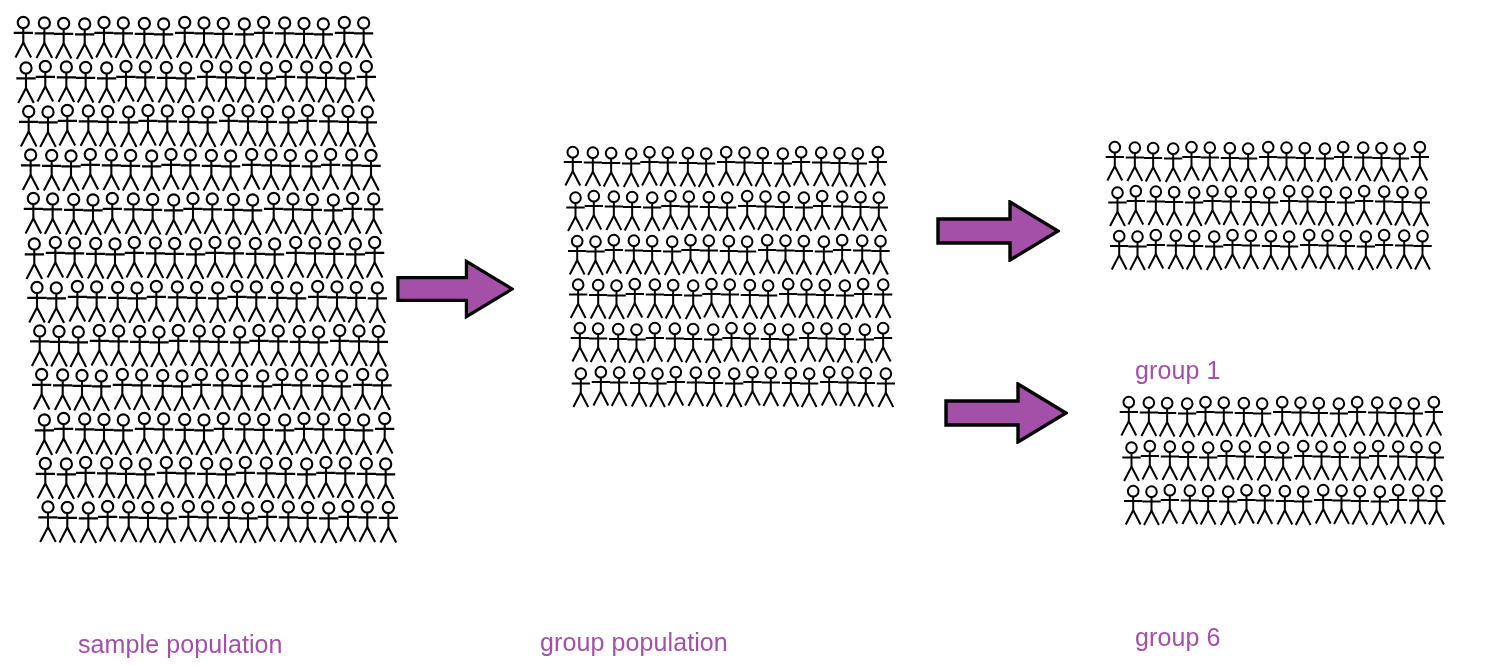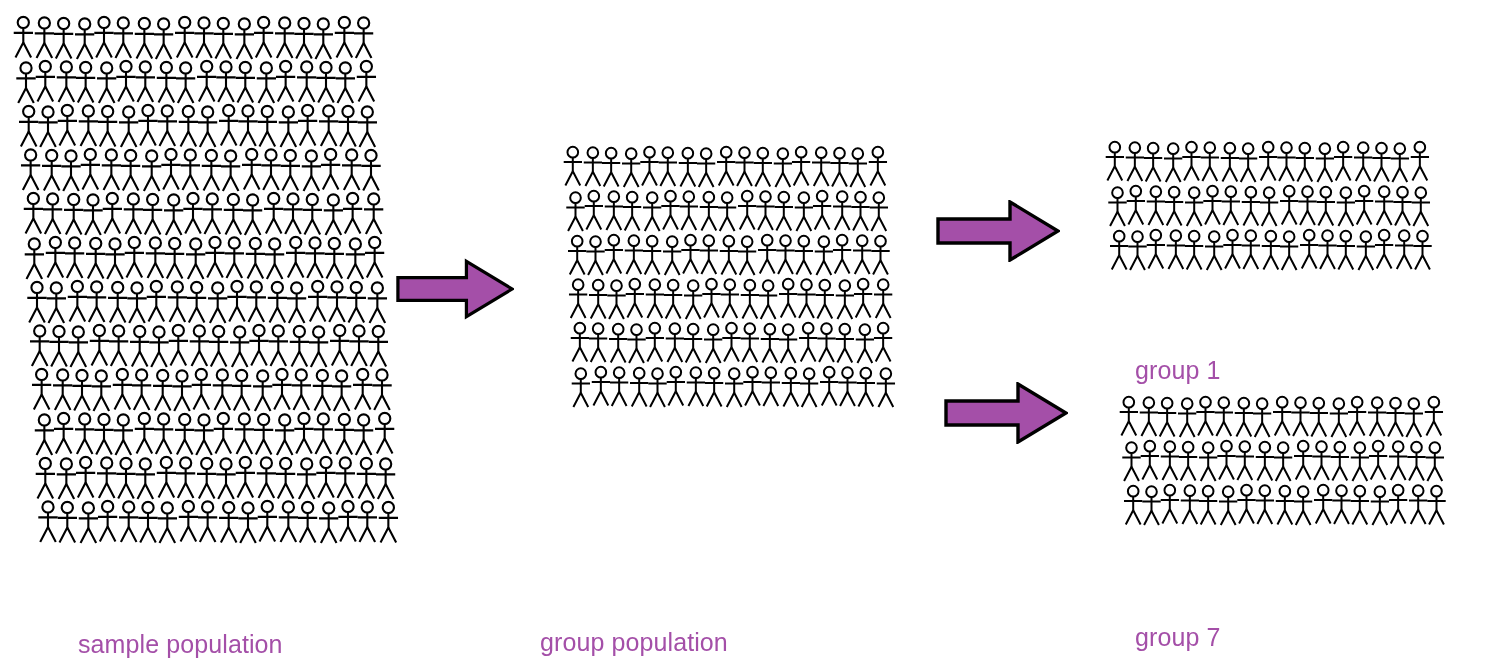--- a/index.html
+++ b/index.html
@@ -3507,17 +3507,17 @@
   <div class="caption" id="cap-sample" style="left: 540px; top: 560px; color: rgb(164, 79, 168);">
     <span class="cap-line">group population</span>
     
   </div>
 
   <div class="caption" id="cap-group1" style="left: 1135px; top: 288px; color: rgb(164, 79, 168);">
     <span class="cap-line">group 1</span>
   </div>
 
   <div class="caption" id="cap-group2" style="left: 1135px; top: 555px; color: rgb(164, 79, 168);">
-    <span class="cap-line">group 7</span>
+    <span class="cap-line">group 6</span>
     
   </div>
 
 </div>
 
 </body></html>

